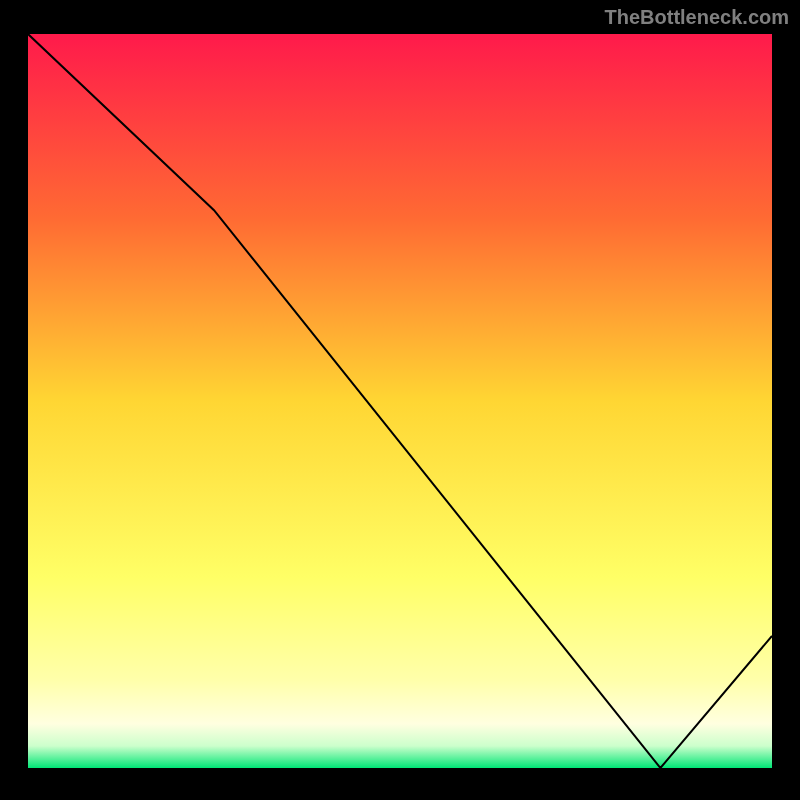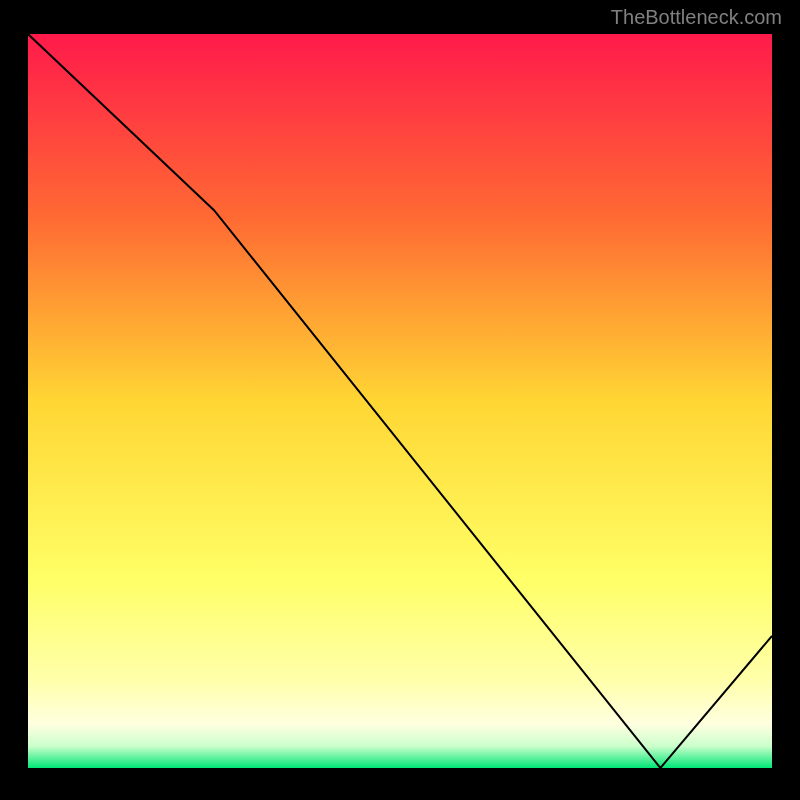--- a/index.html
+++ b/index.html
@@ -12,24 +12,24 @@
     font-family: Arial, Helvetica, sans-serif;
   }
   .container {
     position: relative;
     width: 800px;
     height: 800px;
   }
   .attribution {
     position: absolute;
     top: 6px;
-    right: 18px;
+    right: 11px;
     color: #808080;
     font-size: 20px;
-    font-weight: 400;
+    font-weight: 700;
     font-family: Arial, Helvetica, sans-serif;
   }
   .frame {
     position: absolute;
     left: 26px;
     top: 32px;
     width: 748px;
     height: 738px;
     border: 2px solid #000000;
     box-sizing: border-box;

